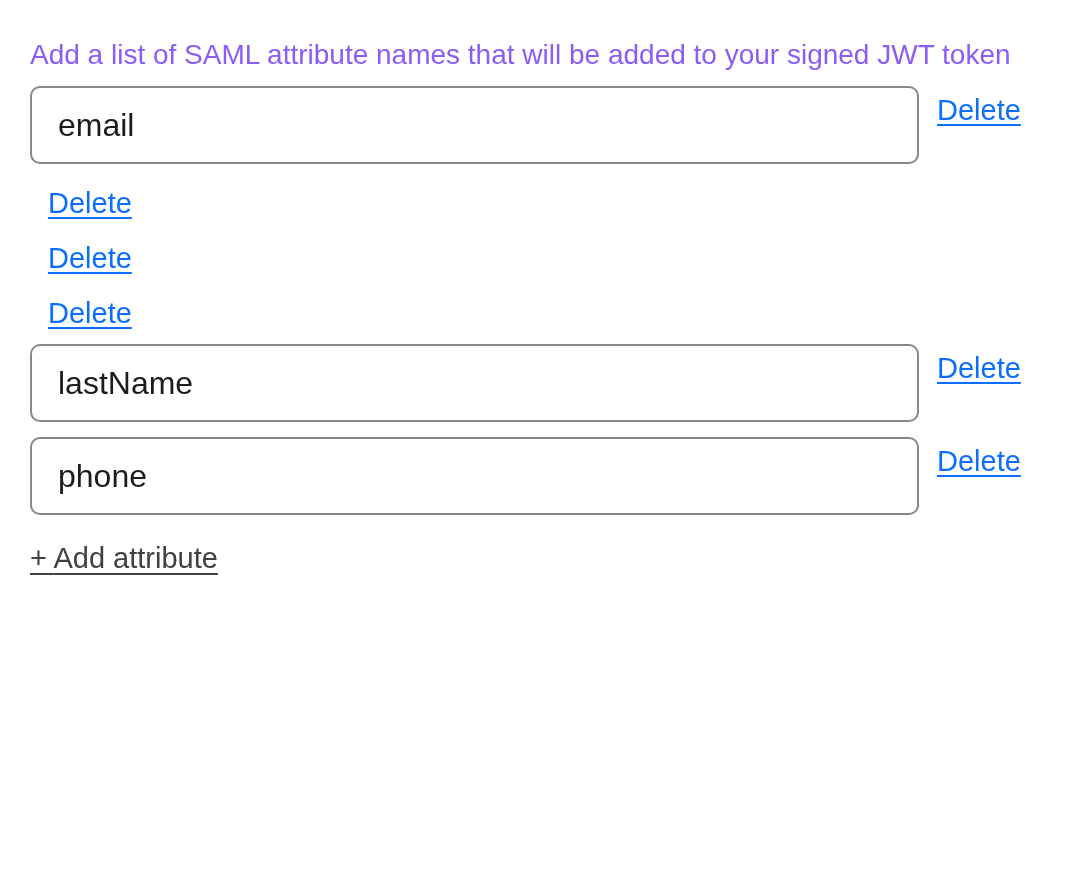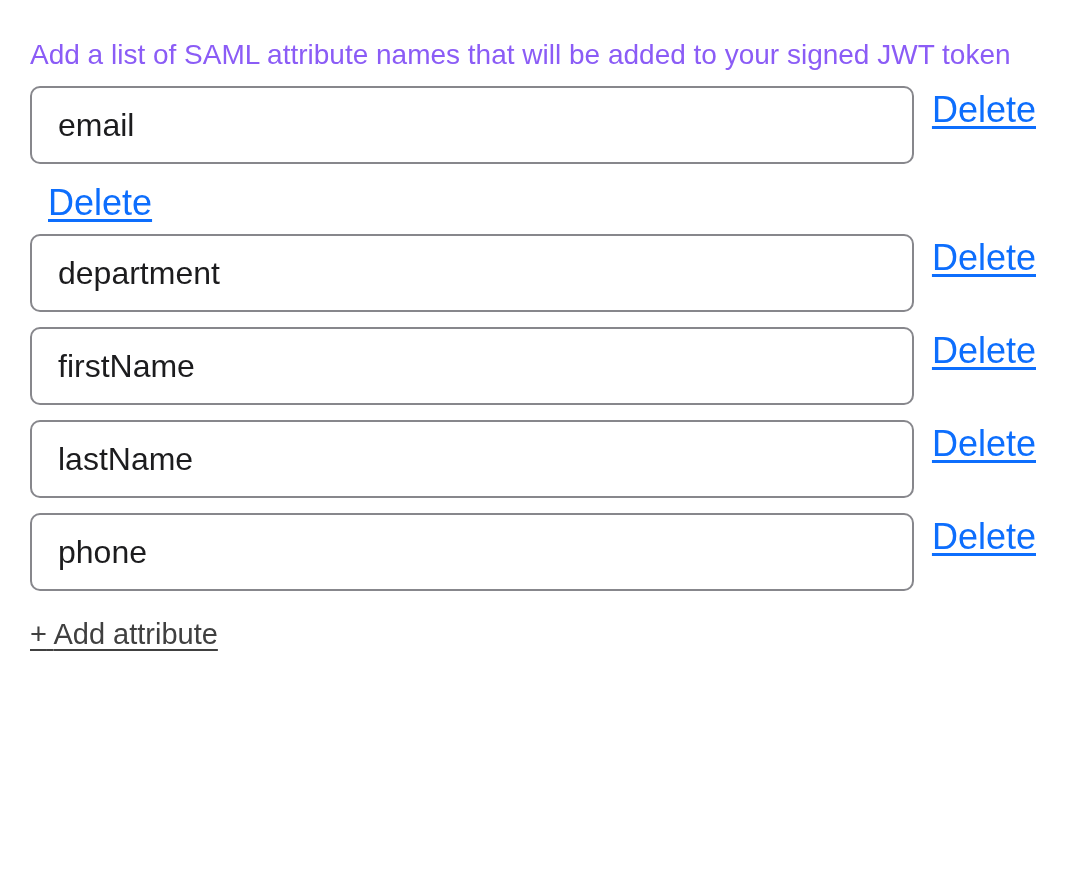--- a/index.html
+++ b/index.html
@@ -42,21 +42,21 @@
     border-radius: 10px;
     background: #ffffff;
     padding: 0 24px 0 26px;
     font-family: "Liberation Sans", sans-serif;
     font-size: 32px;
     color: #1c1c1e;
     outline: none;
   }
   a.delete-link {
     margin: 8px 0 0 18px;
-    font-size: 36px;
+    font-size: 29px;
     line-height: 32px;
     color: #0d6efd;
     text-decoration: underline;
     text-underline-offset: 4px;
     cursor: pointer;
     white-space: nowrap;
   }
   a.add-link {
     display: inline-block;
     margin-top: 12px;
@@ -81,26 +81,24 @@
   <div class="attr-row">
     <input class="attr-input" type="text" value="email" style="">
     <a class="delete-link" href="#">Delete</a>
   </div>
 
   <div class="attr-row">
     <a class="delete-link" href="#">Delete</a>
   </div>
 
   <div class="attr-row">
-    <input class="attr-input" type="text" value="department" style="">
     <a class="delete-link" href="#">Delete</a>
   </div>
 
   <div class="attr-row">
-    <input class="attr-input" type="text" value="firstName" style="">
     <a class="delete-link" href="#">Delete</a>
   </div>
 
   <div class="attr-row">
     <input class="attr-input" type="text" value="lastName" style="">
     <a class="delete-link" href="#">Delete</a>
   </div>
 
   <div class="attr-row">
     <input class="attr-input" type="text" value="phone" style="">

